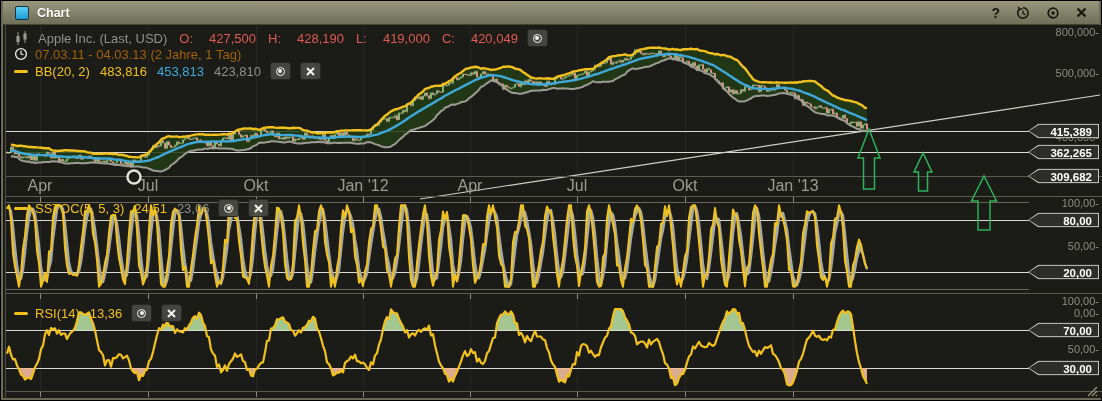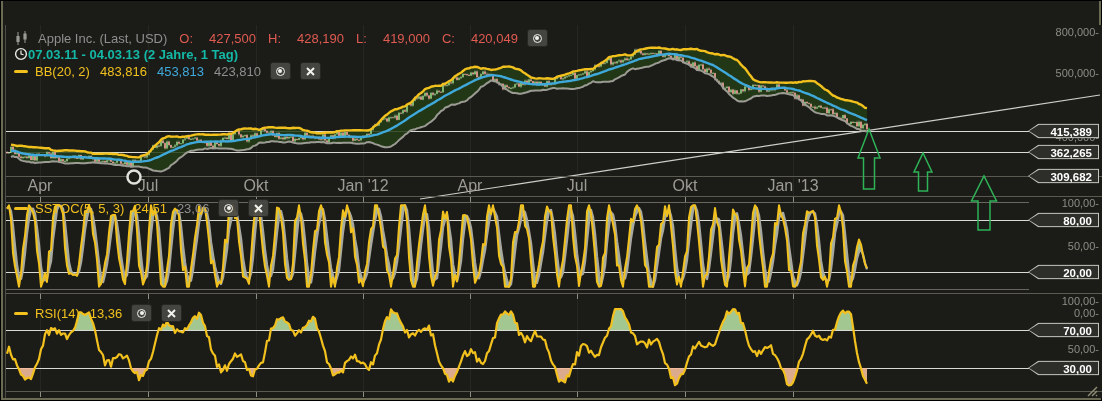--- a/index.html
+++ b/index.html
@@ -14,21 +14,21 @@
   .tbtns{margin-left:auto;display:flex;align-items:center;gap:16px;}
   .tbtn{color:#17170e;font-weight:800;font-size:14px;line-height:14px;cursor:default;display:flex;align-items:center;}
   .chart{position:absolute;left:2px;top:24px;width:1096px;height:373px;background:#1b1b18;
     border-left:1px solid #4e4e46;border-right:1px solid #4e4e46;box-sizing:content-box;}
   #csvg{position:absolute;left:0;top:0;}
   
   .lrow{position:absolute;display:flex;align-items:center;height:16px;font-size:13px;z-index:6;white-space:nowrap;}
   .olab,.oval{color:#e05b51;}
   .olab{margin-left:12px;} .oval{margin-left:16px;}
   .inst{color:#8f8f8f;margin-left:7px;}
-  .period{color:#14b8a6;font-weight:bold;}
+  .period{color:#a16207;font-weight:normal;margin-left:7px;}
   .val-y{color:#f2c11d;} .val-b{color:#3fa9dc;} .val-g{color:#8f8f8f;}
   .ml{margin-left:10px;}
   .dash{width:14px;height:3px;border-radius:2px;background:#f2c11d;flex:0 0 auto;}
   .ibtn{width:19px;height:16px;background:rgba(72,72,68,.92);border:1px solid #262622;border-radius:3px;
     display:flex;align-items:center;justify-content:center;margin-left:9px;flex:0 0 auto;}
   .cdot{width:9px;height:9px;border:1.5px solid #f2f2ee;border-radius:50%;box-sizing:border-box;position:relative;}
   .cdot::after{content:'';position:absolute;inset:1.5px;background:#f2f2ee;border-radius:50%;}
   
   .right-axis{position:absolute;left:1019px;top:0;width:77px;height:373px;z-index:5;}
   .axl{position:absolute;right:3px;transform:translateY(-50%);font-size:11px;color:#8d8d85;white-space:nowrap;}
@@ -39,20 +39,45 @@
   .tag span{position:absolute;right:7px;top:50%;transform:translateY(-50%);font-size:11.5px;font-weight:bold;color:#fff;}
   
   .time-axis{position:absolute;left:0;top:152px;width:1019px;height:20px;z-index:4;}
   .xl{position:absolute;top:9px;transform:translate(-50%,-50%);font-size:16px;color:#9c9c94;white-space:nowrap;}
   .grip{position:absolute;right:1px;bottom:1px;z-index:9;}
 </style>
 </head>
 <body>
 
 <div class="window">
+  <div class="titlebar">
+    <div class="appicon"></div>
+    <span class="wtitle">Chart</span>
+    <div class="tbtns">
+      <span class="tbtn">?</span>
+      <span class="tbtn">
+        <svg width="14" height="14" viewBox="0 0 14 14">
+          <path d="M3.4 3.2 A5.2 5.2 0 1 0 7 1.8" fill="none" stroke="#17170e" stroke-width="1.6"></path>
+          <path d="M2.2 0.8 L3.6 3.6 L6.4 2.4" fill="none" stroke="#17170e" stroke-width="1.4"></path>
+          <path d="M7 4.4 L7 7.4 L9.4 8.6" fill="none" stroke="#17170e" stroke-width="1.3"></path>
+        </svg>
+      </span>
+      <span class="tbtn">
+        <svg width="14" height="14" viewBox="0 0 14 14">
+          <circle cx="7" cy="7" r="4.8" fill="none" stroke="#17170e" stroke-width="1.7"></circle>
+          <circle cx="7" cy="7" r="1.7" fill="#17170e"></circle>
+        </svg>
+      </span>
+      <span class="tbtn">
+        <svg width="11" height="11" viewBox="0 0 11 11">
+          <path d="M1.5 1.5 L9.5 9.5 M9.5 1.5 L1.5 9.5" stroke="#17170e" stroke-width="2.3"></path>
+        </svg>
+      </span>
+    </div>
+  </div>
 
   <div class="chart">
     <svg id="csvg" width="1096" height="373">
         <line x1="34" y1="0" x2="34" y2="366" stroke="rgba(255,255,255,0.05)" shape-rendering="crispEdges"></line>
         <line x1="142" y1="0" x2="142" y2="366" stroke="rgba(255,255,255,0.05)" shape-rendering="crispEdges"></line>
         <line x1="250" y1="0" x2="250" y2="366" stroke="rgba(255,255,255,0.05)" shape-rendering="crispEdges"></line>
         <line x1="357" y1="0" x2="357" y2="366" stroke="rgba(255,255,255,0.05)" shape-rendering="crispEdges"></line>
         <line x1="464" y1="0" x2="464" y2="366" stroke="rgba(255,255,255,0.05)" shape-rendering="crispEdges"></line>
         <line x1="571" y1="0" x2="571" y2="366" stroke="rgba(255,255,255,0.05)" shape-rendering="crispEdges"></line>
         <line x1="679" y1="0" x2="679" y2="366" stroke="rgba(255,255,255,0.05)" shape-rendering="crispEdges"></line>

